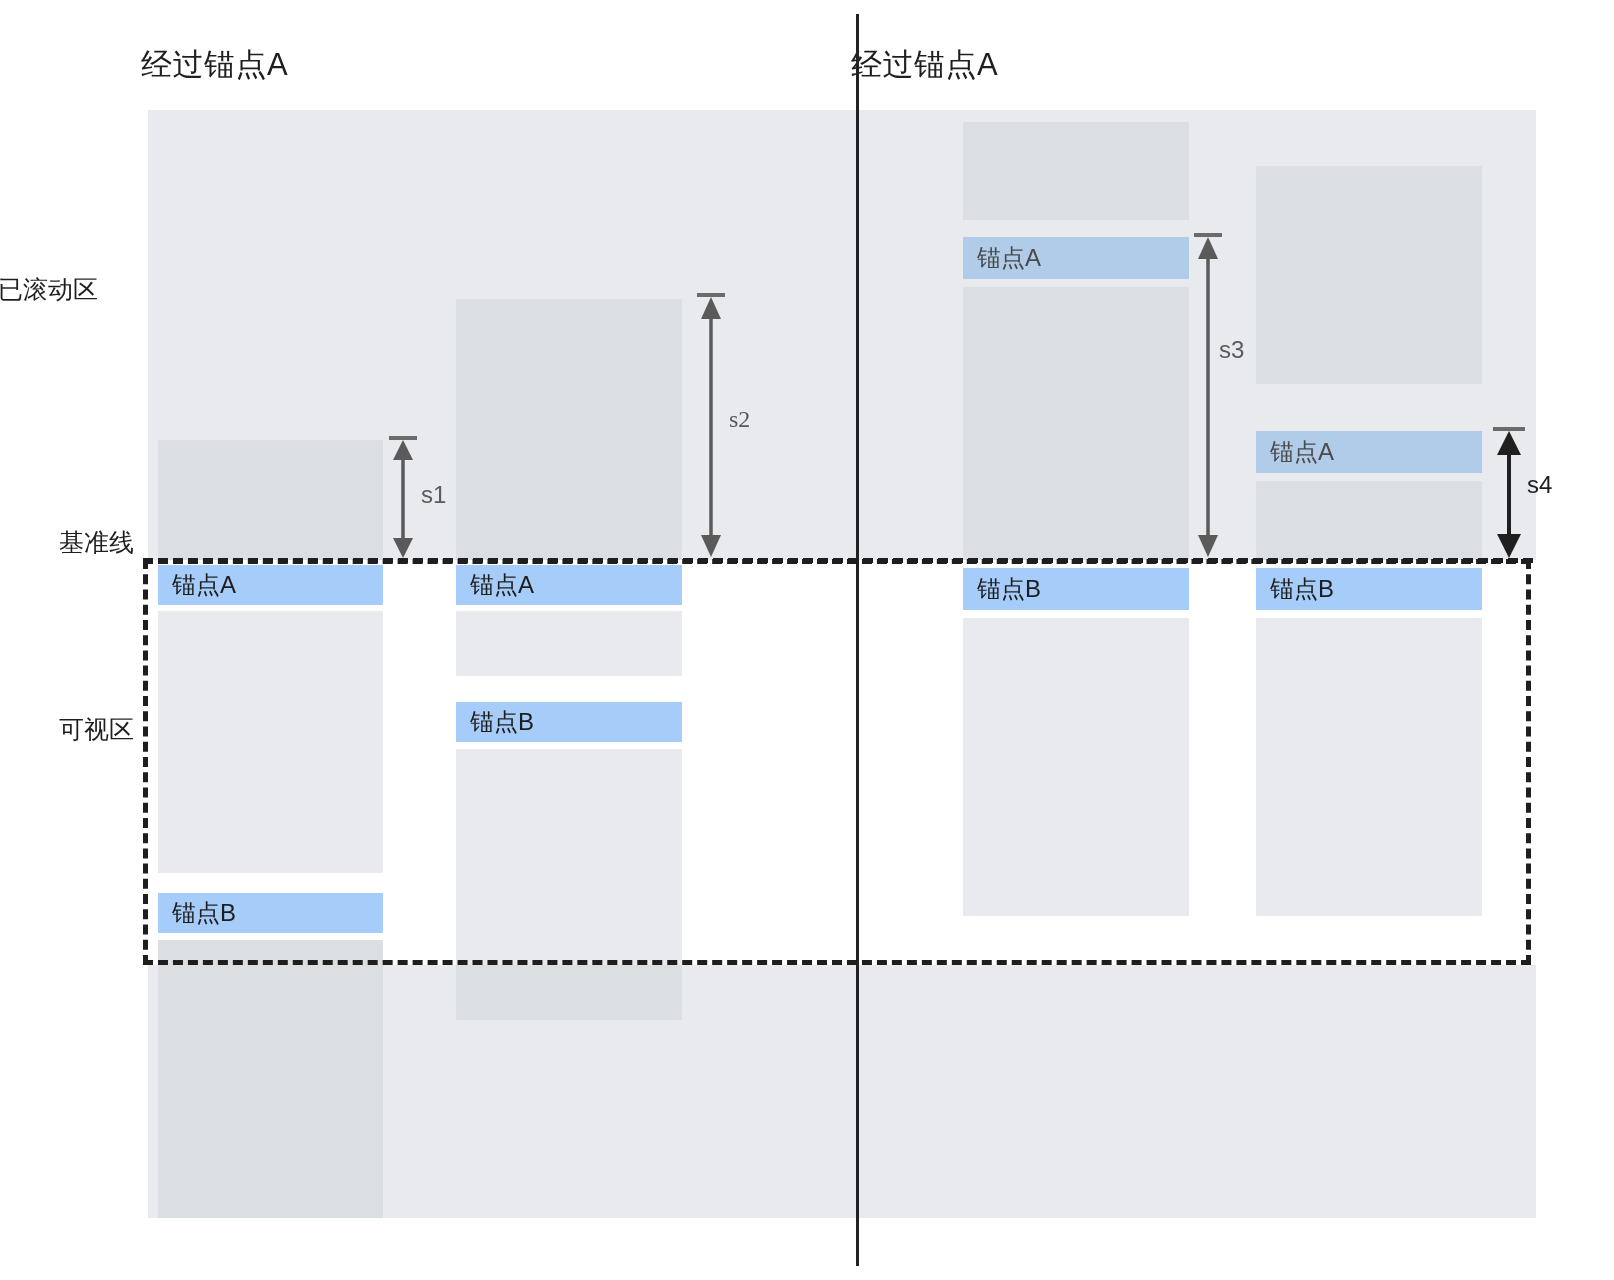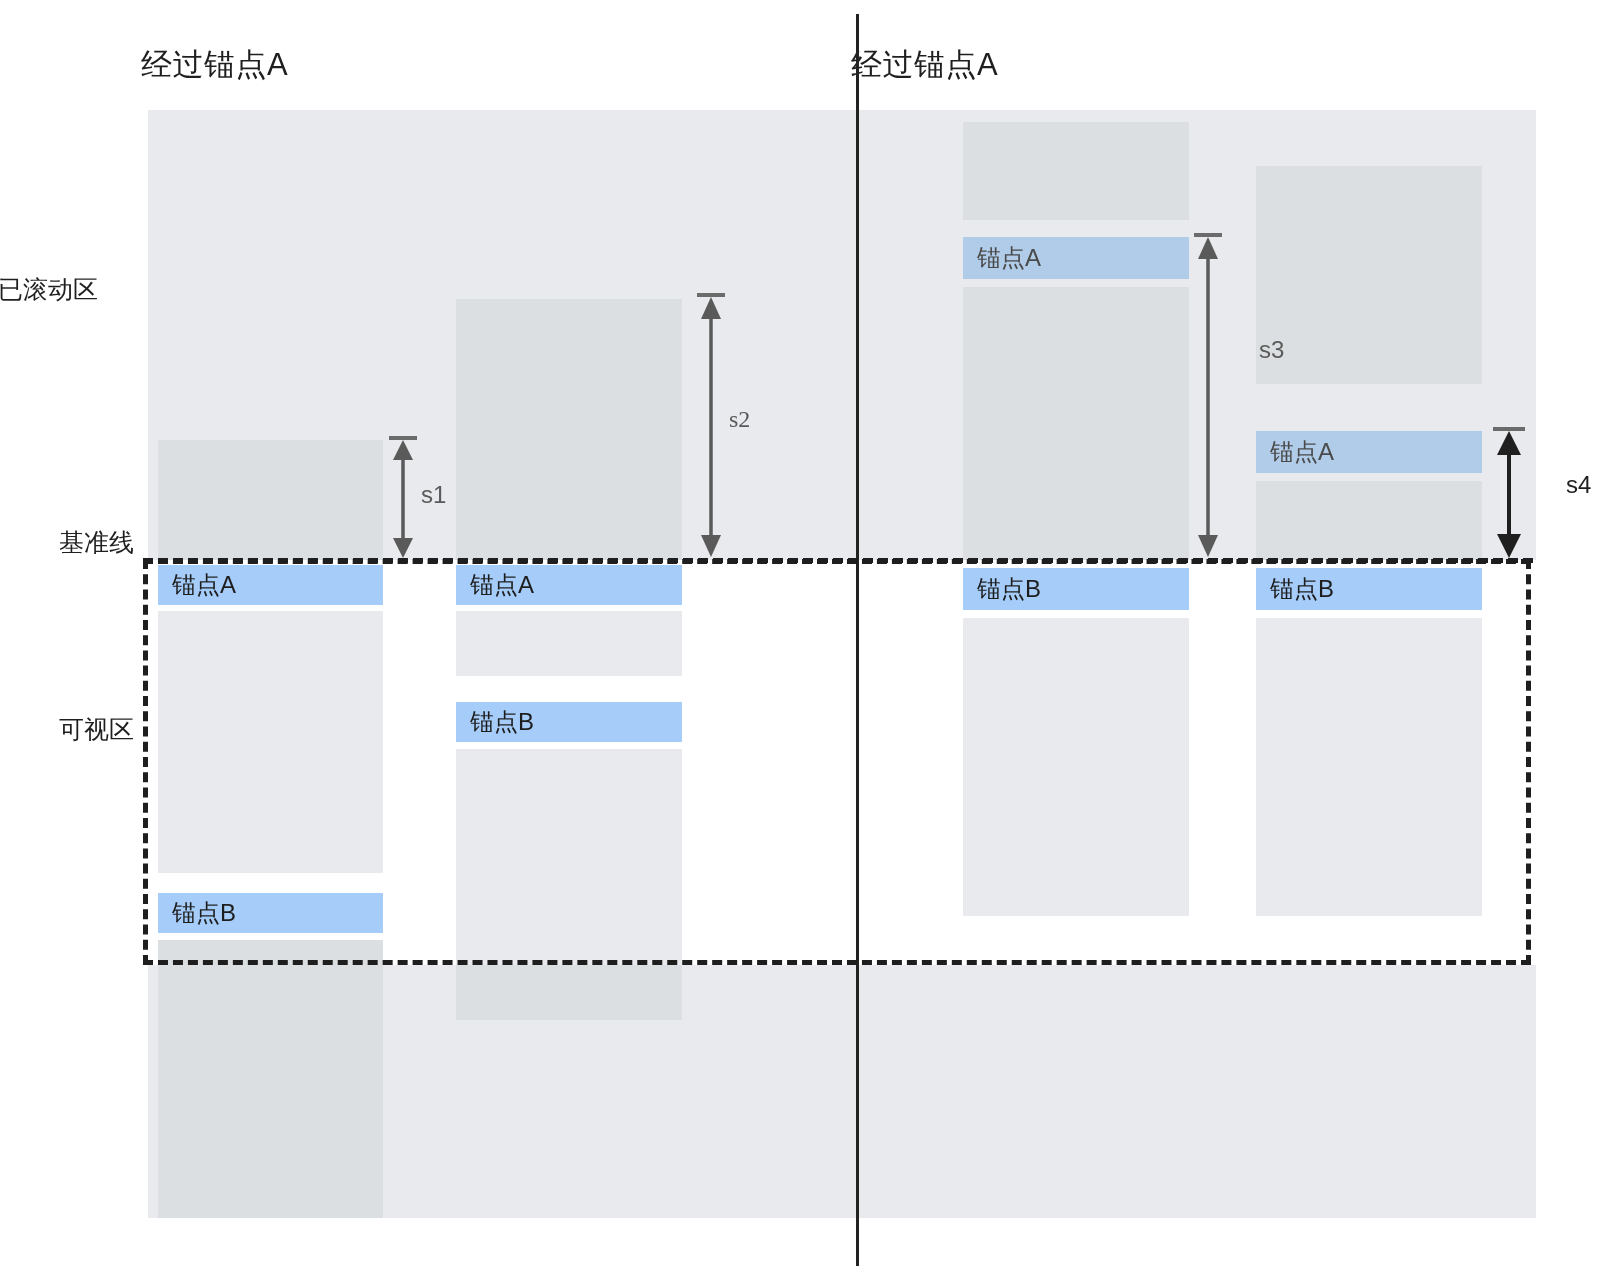--- a/index.html
+++ b/index.html
@@ -68,21 +68,21 @@
   
   .baseline-rule{
     position:absolute;height:0;border-top:5px dashed #1e1e1e;
   }
 
   
   .measure{position:absolute;}
   .measure-label{
     position:absolute;font-size:24px;color:#5a5a5a;white-space:nowrap;
   }
-  .measure-label.dark{color:#1f1f1f;margin-left:39px;}
+  .measure-label.dark{color:#1f1f1f;}
 </style>
 </head>
 <body>
 
 <div id="stage">
 
   <div class="tint" style="left:148px;top:110px;width:708px;height:450px;"></div>
   <div class="tint" style="left:858px;top:110px;width:678px;height:450px;"></div>
 
   <div class="tint" style="left:148px;top:965px;width:708px;height:253px;"></div>
@@ -165,21 +165,21 @@
   <div class="measure-label" style="left:729px;top:406px;font-family:Liberation Serif, serif;">s2</div>
 
   <div class="measure" style="left:1186px;top:231px;width:42px;height:330px;">
     <svg width="42" height="330" viewBox="0 0 42 330">
       <line x1="8" y1="4" x2="36" y2="4" stroke="#6b6b6b" stroke-width="4"></line>
       <line x1="22" y1="16" x2="22" y2="314" stroke="#5a5a5a" stroke-width="3.5"></line>
       <polygon points="22,6 32,28 12,28" fill="#5a5a5a"></polygon>
       <polygon points="22,326 32,304 12,304" fill="#5a5a5a"></polygon>
     </svg>
   </div>
-  <div class="measure-label" style="left:1219px;top:336px;margin-left:40px;">s3</div>
+  <div class="measure-label" style="left:1219px;top:336px;">s3</div>
 
   <div class="measure" style="left:1487px;top:425px;width:42px;height:137px;">
     <svg width="42" height="137" viewBox="0 0 42 137">
       <line x1="6" y1="4" x2="38" y2="4" stroke="#6b6b6b" stroke-width="4"></line>
       <line x1="22" y1="16" x2="22" y2="120" stroke="#1f1f1f" stroke-width="4"></line>
       <polygon points="22,6 34,30 10,30" fill="#1f1f1f"></polygon>
       <polygon points="22,133 34,109 10,109" fill="#1f1f1f"></polygon>
     </svg>
   </div>
   <div class="measure-label dark" style="left:1527px;top:471px;">s4</div>

